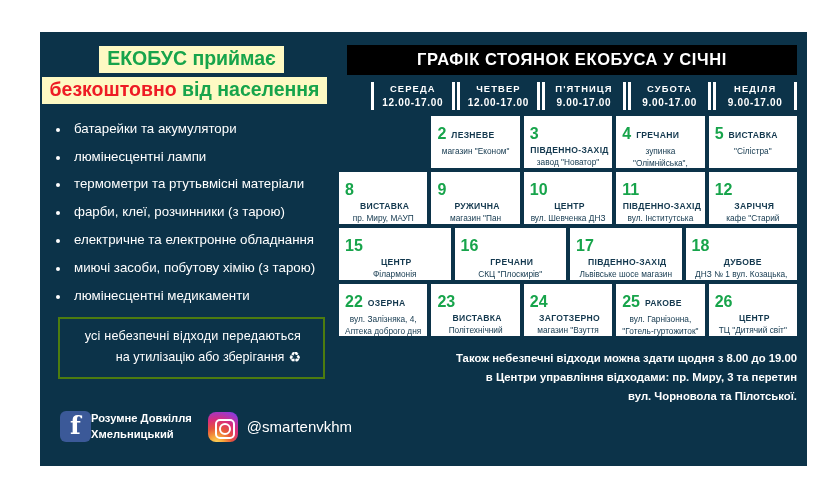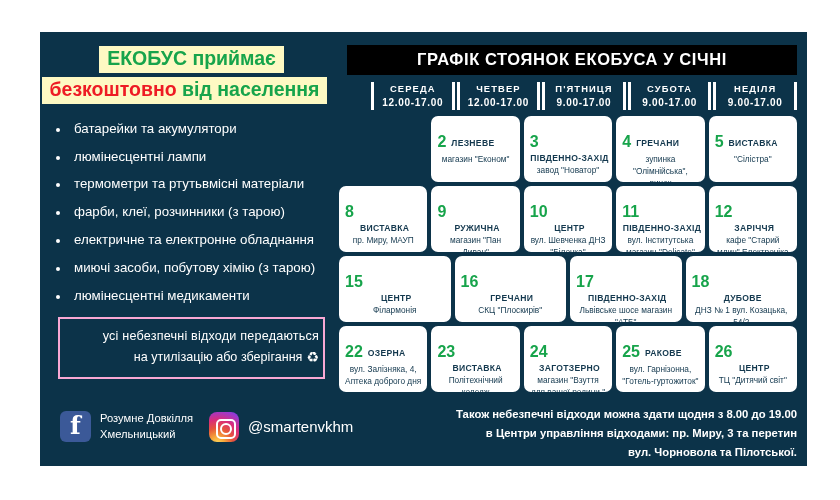--- a/index.html
+++ b/index.html
@@ -55,22 +55,22 @@
     content: "";
     position: absolute;
     left: 2px; top: 6px;
     width: 4px; height: 4px;
     border-radius: 50%;
     background: #ffffff;
   }
 
   .notebox {
     margin: 8px 12px 0 18px;
-    border: 2px solid #f9a8d4;
-    padding: 8px 4px 9px 10px;
+    border: 2px solid #4d7c0f;
+    padding: 8px 22px 9px 10px;
     color: #ffffff;
     font-size: 12.6px;
     line-height: 1.55;
     text-align: right;
   }
   .notebox .ln1 { letter-spacing: .2px; }
   .recycle { font-size: 14px; vertical-align: -1px; margin-left: 4px; }
 
   .social {
     position: absolute;
@@ -86,22 +86,22 @@
     font-family: "DejaVu Serif", serif;
     font-weight: bold;
     font-size: 25px;
     line-height: 30px;
     text-align: center;
   }
   .fbtext {
     color: #ffffff;
     font-size: 11.2px;
     line-height: 1.35;
-    margin-left: 9px;
-    white-space: nowrap;
+    white-space: nowrap;
+    font-weight: bold;
   }
   .ig {
     width: 30px; height: 30px;
     border-radius: 8px;
     margin-left: 16px;
     background: radial-gradient(circle at 28% 105%, #fdd85d 0%, #f7a83b 18%, #e6563a 40%, #d92d7a 62%, #a138c8 84%, #6b3ff0 100%);
     position: relative;
   }
   .ig::before {
     content: "";
@@ -178,25 +178,24 @@
     margin-left: 2px;
   }
   .row {
     display: flex;
     margin-bottom: 4px;
   }
   .cell {
     flex: 1;
     background: #ffffff;
     margin-right: 4px;
-    height: 66px;
-    padding: 18px 3px 0 6px;
+    height: 52px;
+    padding: 10px 3px 0 6px;
     overflow: hidden;
     position: relative;
-    border-radius: 7px;
   }
   .cell:last-child { margin-right: 0; }
   .cell.empty { background: transparent; }
   .cell .daynum {
     color: #17a44b;
     font-size: 16px;
     font-weight: bold;
     line-height: 1;
     display: inline-block;
     vertical-align: top;

